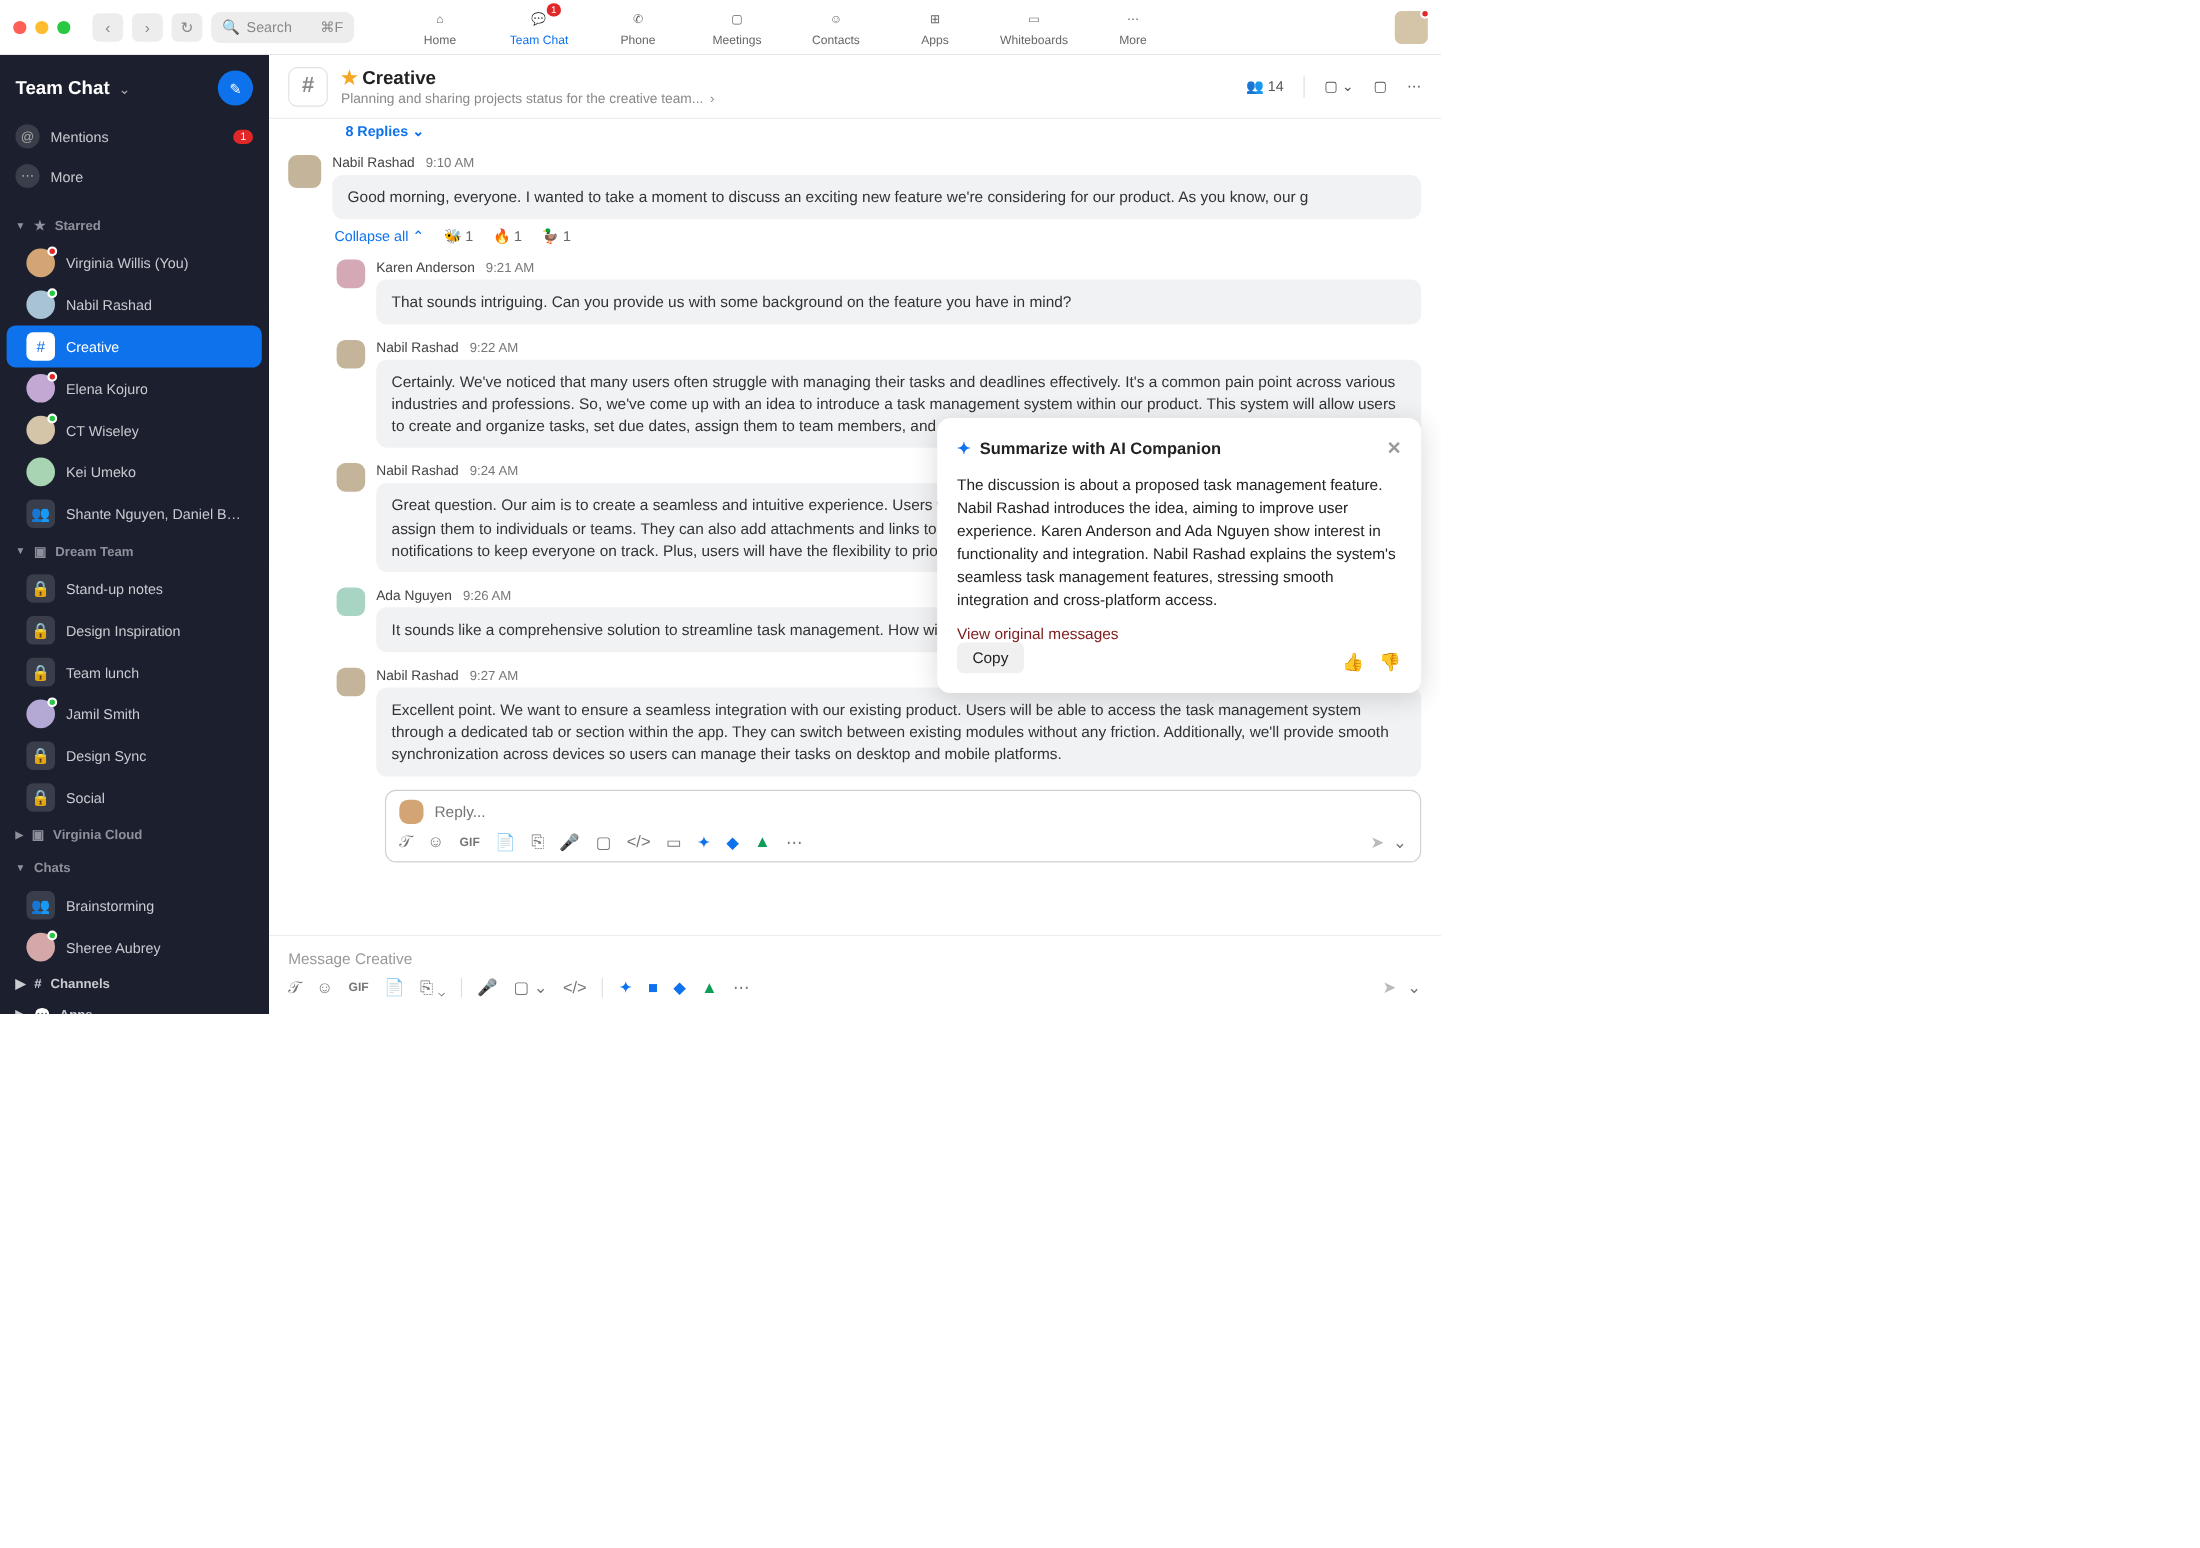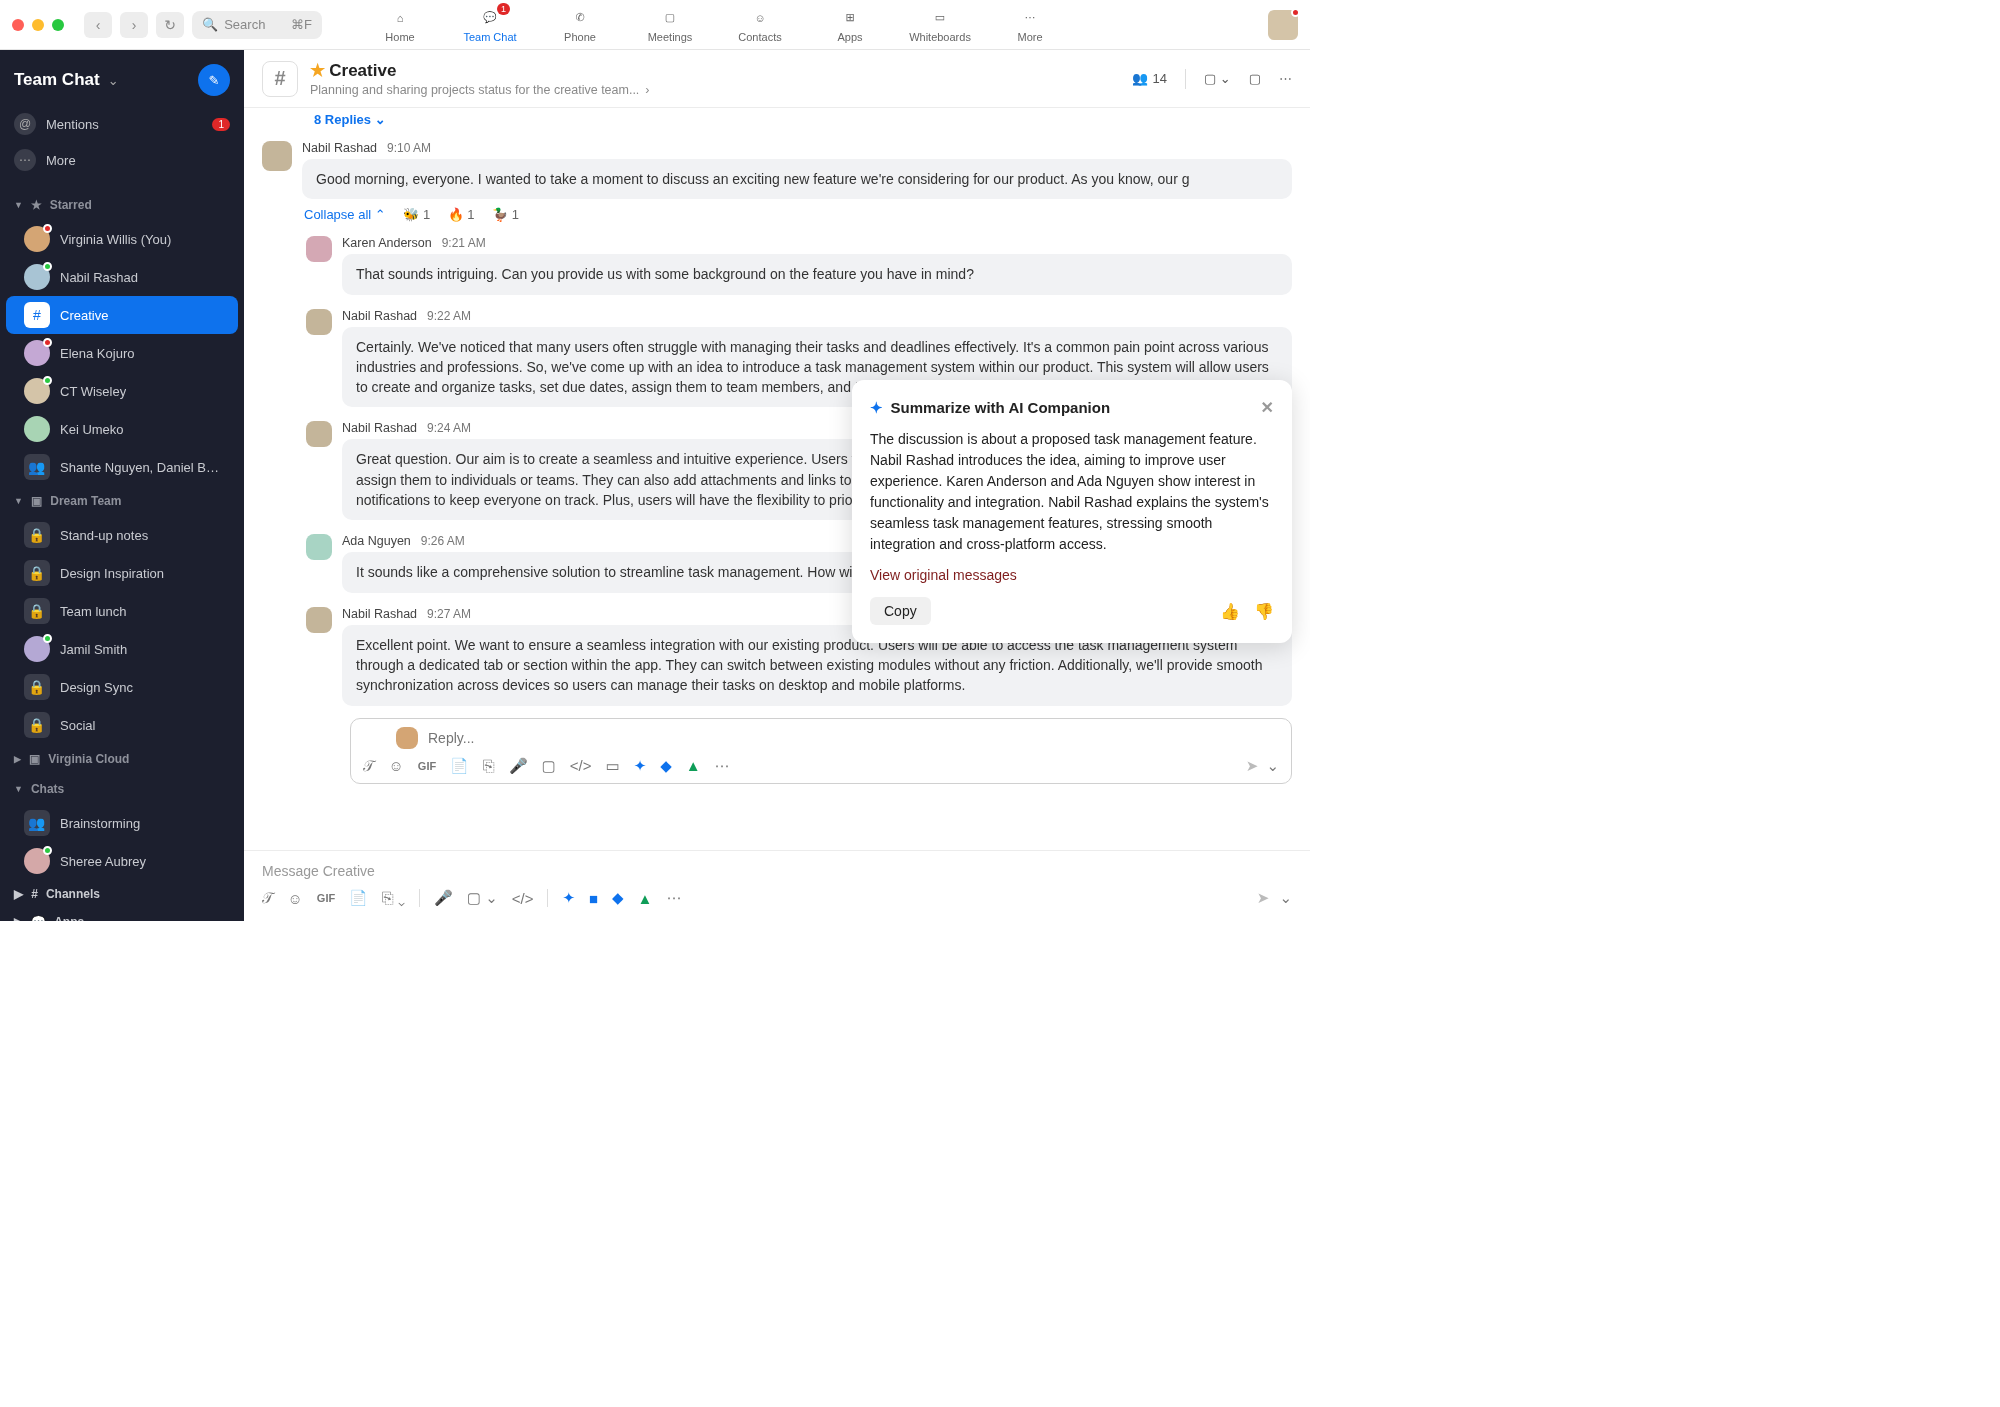--- a/index.html
+++ b/index.html
@@ -61,37 +61,37 @@
 .msg-body { flex: 1; min-width: 0; }
 .msg-meta { display: flex; align-items: center; gap: 10px; font-size: 12px; color: #777; margin-bottom: 4px; }
 .msg-author { color: #444; font-weight: 500; font-size: 12.5px; }
 .bubble { background: #f1f2f4; border-radius: 10px; padding: 10px 14px; font-size: 14px; color: #333; line-height: 1.45; }
 .thread-actions { display: flex; align-items: center; gap: 18px; margin-top: 8px; margin-left: 2px; font-size: 13px; }
 .collapse-link { color: #0e72ed; font-weight: 400; }
 .reaction { display: flex; align-items: center; gap: 3px; font-size: 13px; color: #666; }
 .thread { margin-left: 44px; }
 .thread .msg-avatar { width: 26px; height: 26px; }
 .reply-box { margin-left: 44px; margin-top: 12px; border: 1px solid #d0d0d0; border-radius: 10px; padding: 8px 12px; }
-.reply-input { display: flex; align-items: center; gap: 10px; margin-left: 33px; }
+.reply-input { display: flex; align-items: center; gap: 10px; }
 .reply-input input { border: none; outline: none; flex: 1; font-size: 14px; color: #333; background: transparent; }
 .reply-toolbar { display: flex; align-items: center; gap: 14px; margin-top: 8px; color: #777; font-size: 15px; }
 .reply-toolbar .right { margin-left: auto; display: flex; gap: 8px; align-items: center; }
 
 .compose-area { border-top: 1px solid #ececec; padding: 12px 18px 14px 18px; }
 .compose-input { font-size: 14px; color: #999; margin-bottom: 10px; }
 .compose-toolbar { display: flex; align-items: center; gap: 14px; color: #777; font-size: 15px; }
 .compose-toolbar .vdiv { width: 1px; height: 18px; background: #ddd; }
 .compose-toolbar .right { margin-left: auto; display: flex; gap: 10px; align-items: center; }
 
 .ai-panel { position: absolute; right: 18px; top: 330px; width: 440px; background: #fff; border-radius: 12px; box-shadow: 0 4px 24px rgba(0,0,0,0.15); padding: 18px; z-index: 10; }
 .ai-header { display: flex; align-items: center; gap: 8px; font-weight: 700; font-size: 15px; }
 .ai-close { margin-left: auto; color: #999; cursor: pointer; font-size: 16px; }
 .ai-body { margin-top: 12px; font-size: 14px; line-height: 1.5; color: #222; }
 .ai-link { color: #7f1d1d; margin-top: 12px; display: inline-block; cursor: pointer; }
-.ai-footer { display: flex; align-items: center; margin-top: 14px; }
+.ai-footer { display: flex; align-items: flex-end; }
 .ai-copy { background: #f0f0f0; border-radius: 6px; padding: 6px 14px; font-size: 14px; cursor: pointer; }
 .ai-votes { margin-left: auto; display: flex; gap: 14px; color: #aaa; font-size: 16px; }
 .sparkle { color: #0e72ed; }
 </style>
 </head>
 <body>
 
 <div class="titlebar">
   <div class="traffic">
     <div class="dot red"></div>

